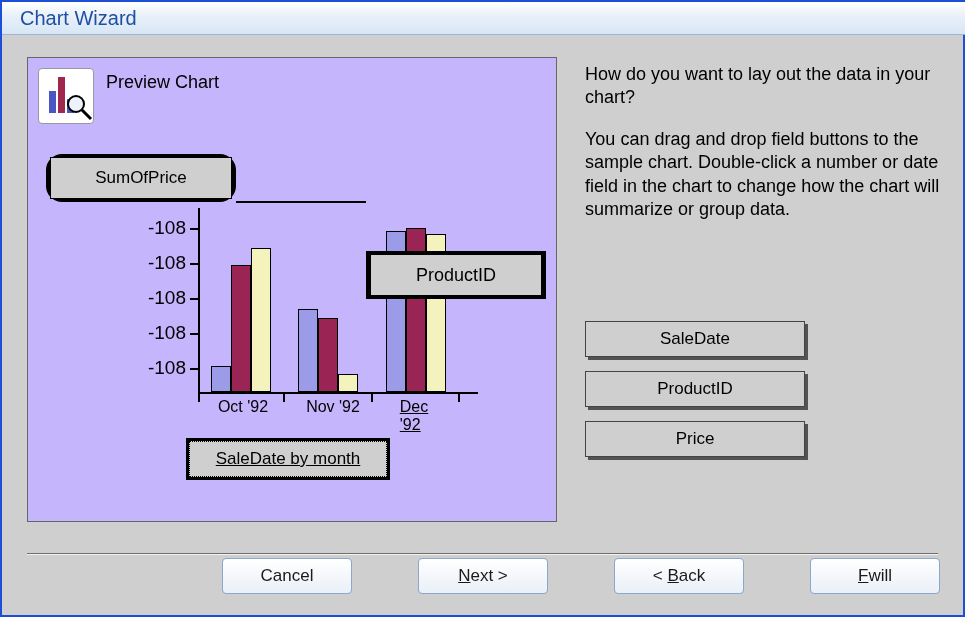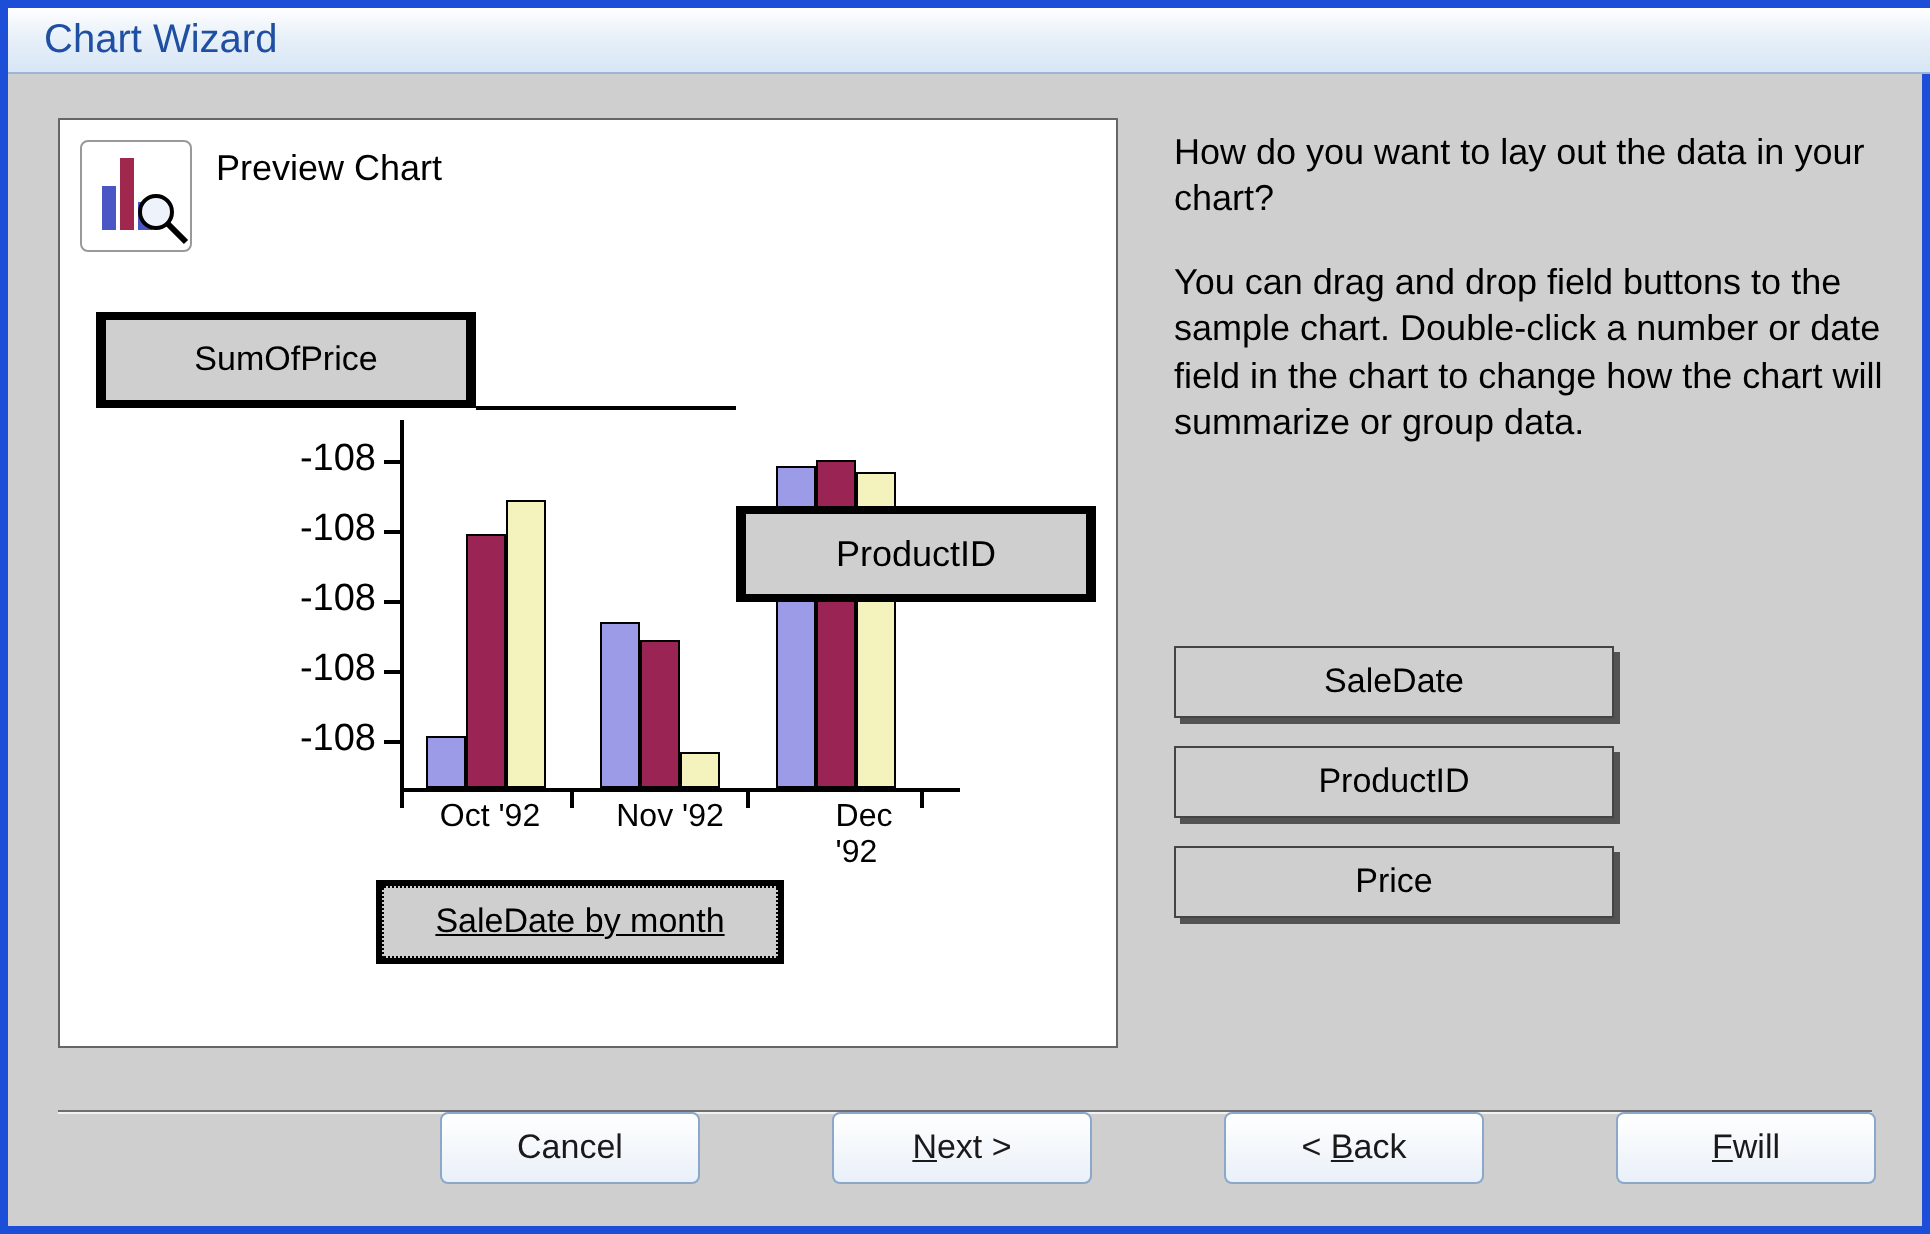--- a/index.html
+++ b/index.html
@@ -4,43 +4,44 @@
 <style>
   html,body{margin:0;padding:0;}
   body{
     width:965px;height:617px;
     font-family:Tahoma,Verdana,Arial,sans-serif;
     font-size:16px;color:#000;
     background:#fff;overflow:hidden;
   }
   .window{
     position:absolute;left:0;top:0;width:965px;height:617px;
-    background:#cfcfcf;box-sizing:border-box;border:4px solid #1d4ed8;
+    background:#cfcfcf;box-sizing:border-box;border:2px solid #1d4ed8;
   }
   .titlebar{
     position:absolute;left:0;top:0;width:963px;height:32px;
     background:linear-gradient(#ffffff,#e8f0f9 45%,#d7e6f5);
     border-bottom:1px solid #9db6d6;
   }
   .titlebar-text{
     position:absolute;left:18px;top:5px;color:#1f4fa3;font-size:20px;
   }
   .content{position:absolute;left:1px;top:33px;right:1px;bottom:1px;background:#cfcfcf;}
   .preview-panel{
     position:absolute;left:24px;top:22px;width:530px;height:465px;
-    background:#ffffff;border:1px solid #666;box-sizing:border-box;
+    background:#c4b5fd;border:1px solid #666;box-sizing:border-box;
   }
   .preview-icon{
     position:absolute;left:10px;top:10px;width:56px;height:56px;
     background:#fff;border:1px solid #999;border-radius:4px;box-sizing:border-box;
   }
   .preview-title{position:absolute;left:78px;top:14px;font-size:18px;}
   .y-token-outer{
     position:absolute;left:18px;top:96px;width:190px;height:48px;
     background:#000;
+    border-radius:16px;
   }
   .y-token{
     position:absolute;left:4px;top:3px;right:4px;bottom:3px;
     background:#cfcfcf;border:1px solid #000;display:flex;align-items:center;justify-content:center;
     font-size:17px;
   }
   .legend-token-outer{
     position:absolute;left:338px;top:193px;width:180px;height:48px;background:#000;
   }
   .legend-token{
@@ -146,21 +147,21 @@
         <div class="bar seriesA" style="left:170px;height:83px;"></div>
         <div class="bar seriesB" style="left:190px;height:74px;"></div>
         <div class="bar seriesC" style="left:210px;height:18px;"></div>
         <div class="xtick" style="left:243px;"></div>
         <div class="xlabel" style="left:205px;">Nov '92</div>
 
         <div class="bar seriesA" style="left:258px;height:161px;"></div>
         <div class="bar seriesB" style="left:278px;height:164px;"></div>
         <div class="bar seriesC" style="left:298px;height:158px;"></div>
         <div class="xtick" style="left:330px;"></div>
-        <div class="xlabel" style="left:302px;">Dec '92</div>
+        <div class="xlabel" style="left:286px;text-decoration:underline;">Dec '92</div>
       </div>
 
       <div class="legend-token-outer">
         <div class="legend-token">ProductID</div>
       </div>
 
       <div class="x-token-outer">
         <div class="x-token">SaleDate by month</div>
       </div>
     </div>

